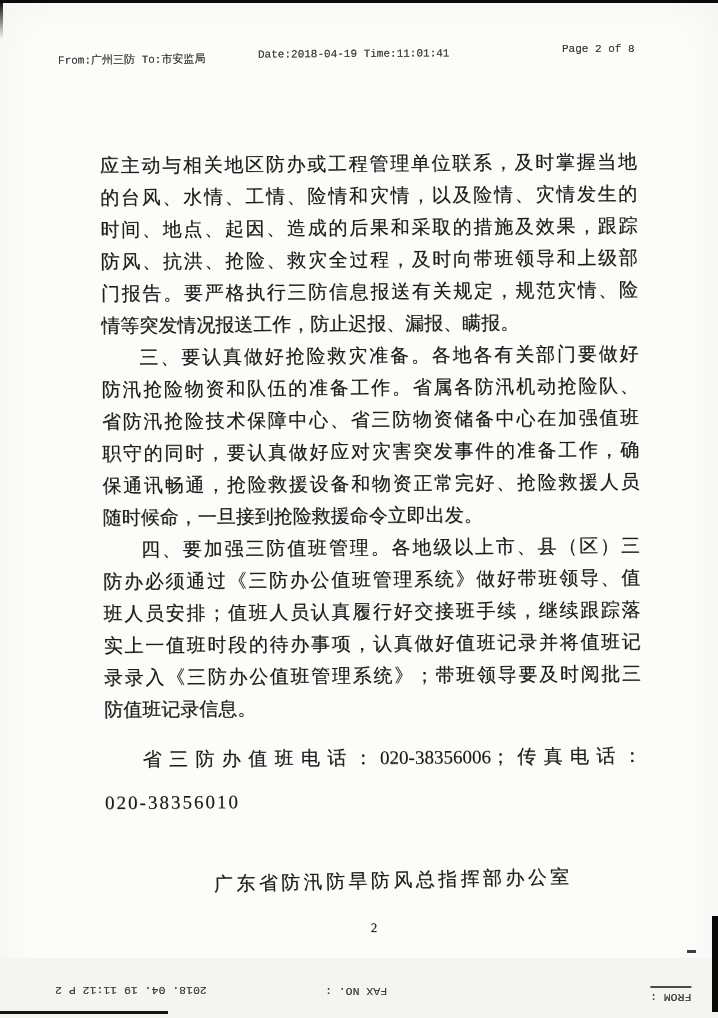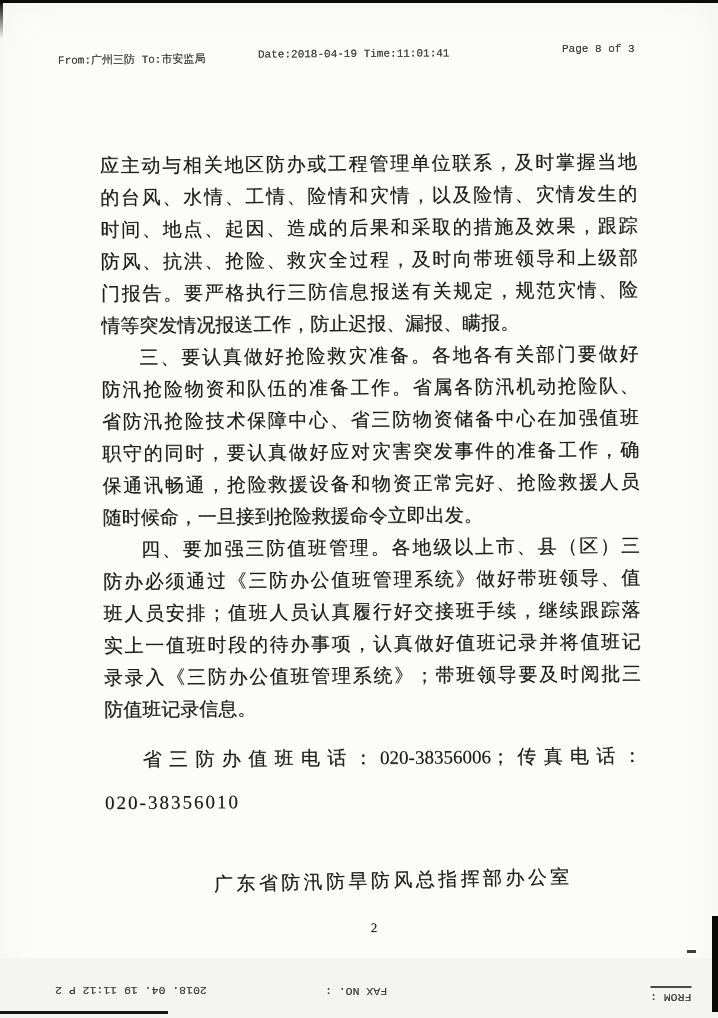--- a/index.html
+++ b/index.html
@@ -70,21 +70,21 @@
 </head>
 <body>
 
 <div class="page">
 
   <div class="footer-strip"></div>
 
   <div class="fax-header">
     <span class="fh-from">From:广州三防 To:市安监局</span>
     <span class="fh-date">Date:2018-04-19 Time:11:01:41</span>
-    <span class="fh-page">Page 8 of 3</span>
+    <span class="fh-page">Page 2 of 8</span>
   </div>
 
   <div class="doc">
 
     <div class="para">
       <div class="line">应主动与相关地区防办或工程管理单位联系，及时掌握当地</div>
       <div class="line">的台风、水情、工情、险情和灾情，以及险情、灾情发生的</div>
       <div class="line">时间、地点、起因、造成的后果和采取的措施及效果，跟踪</div>
       <div class="line">防风、抗洪、抢险、救灾全过程，及时向带班领导和上级部</div>
       <div class="line">门报告。要严格执行三防信息报送有关规定，规范灾情、险</div>

